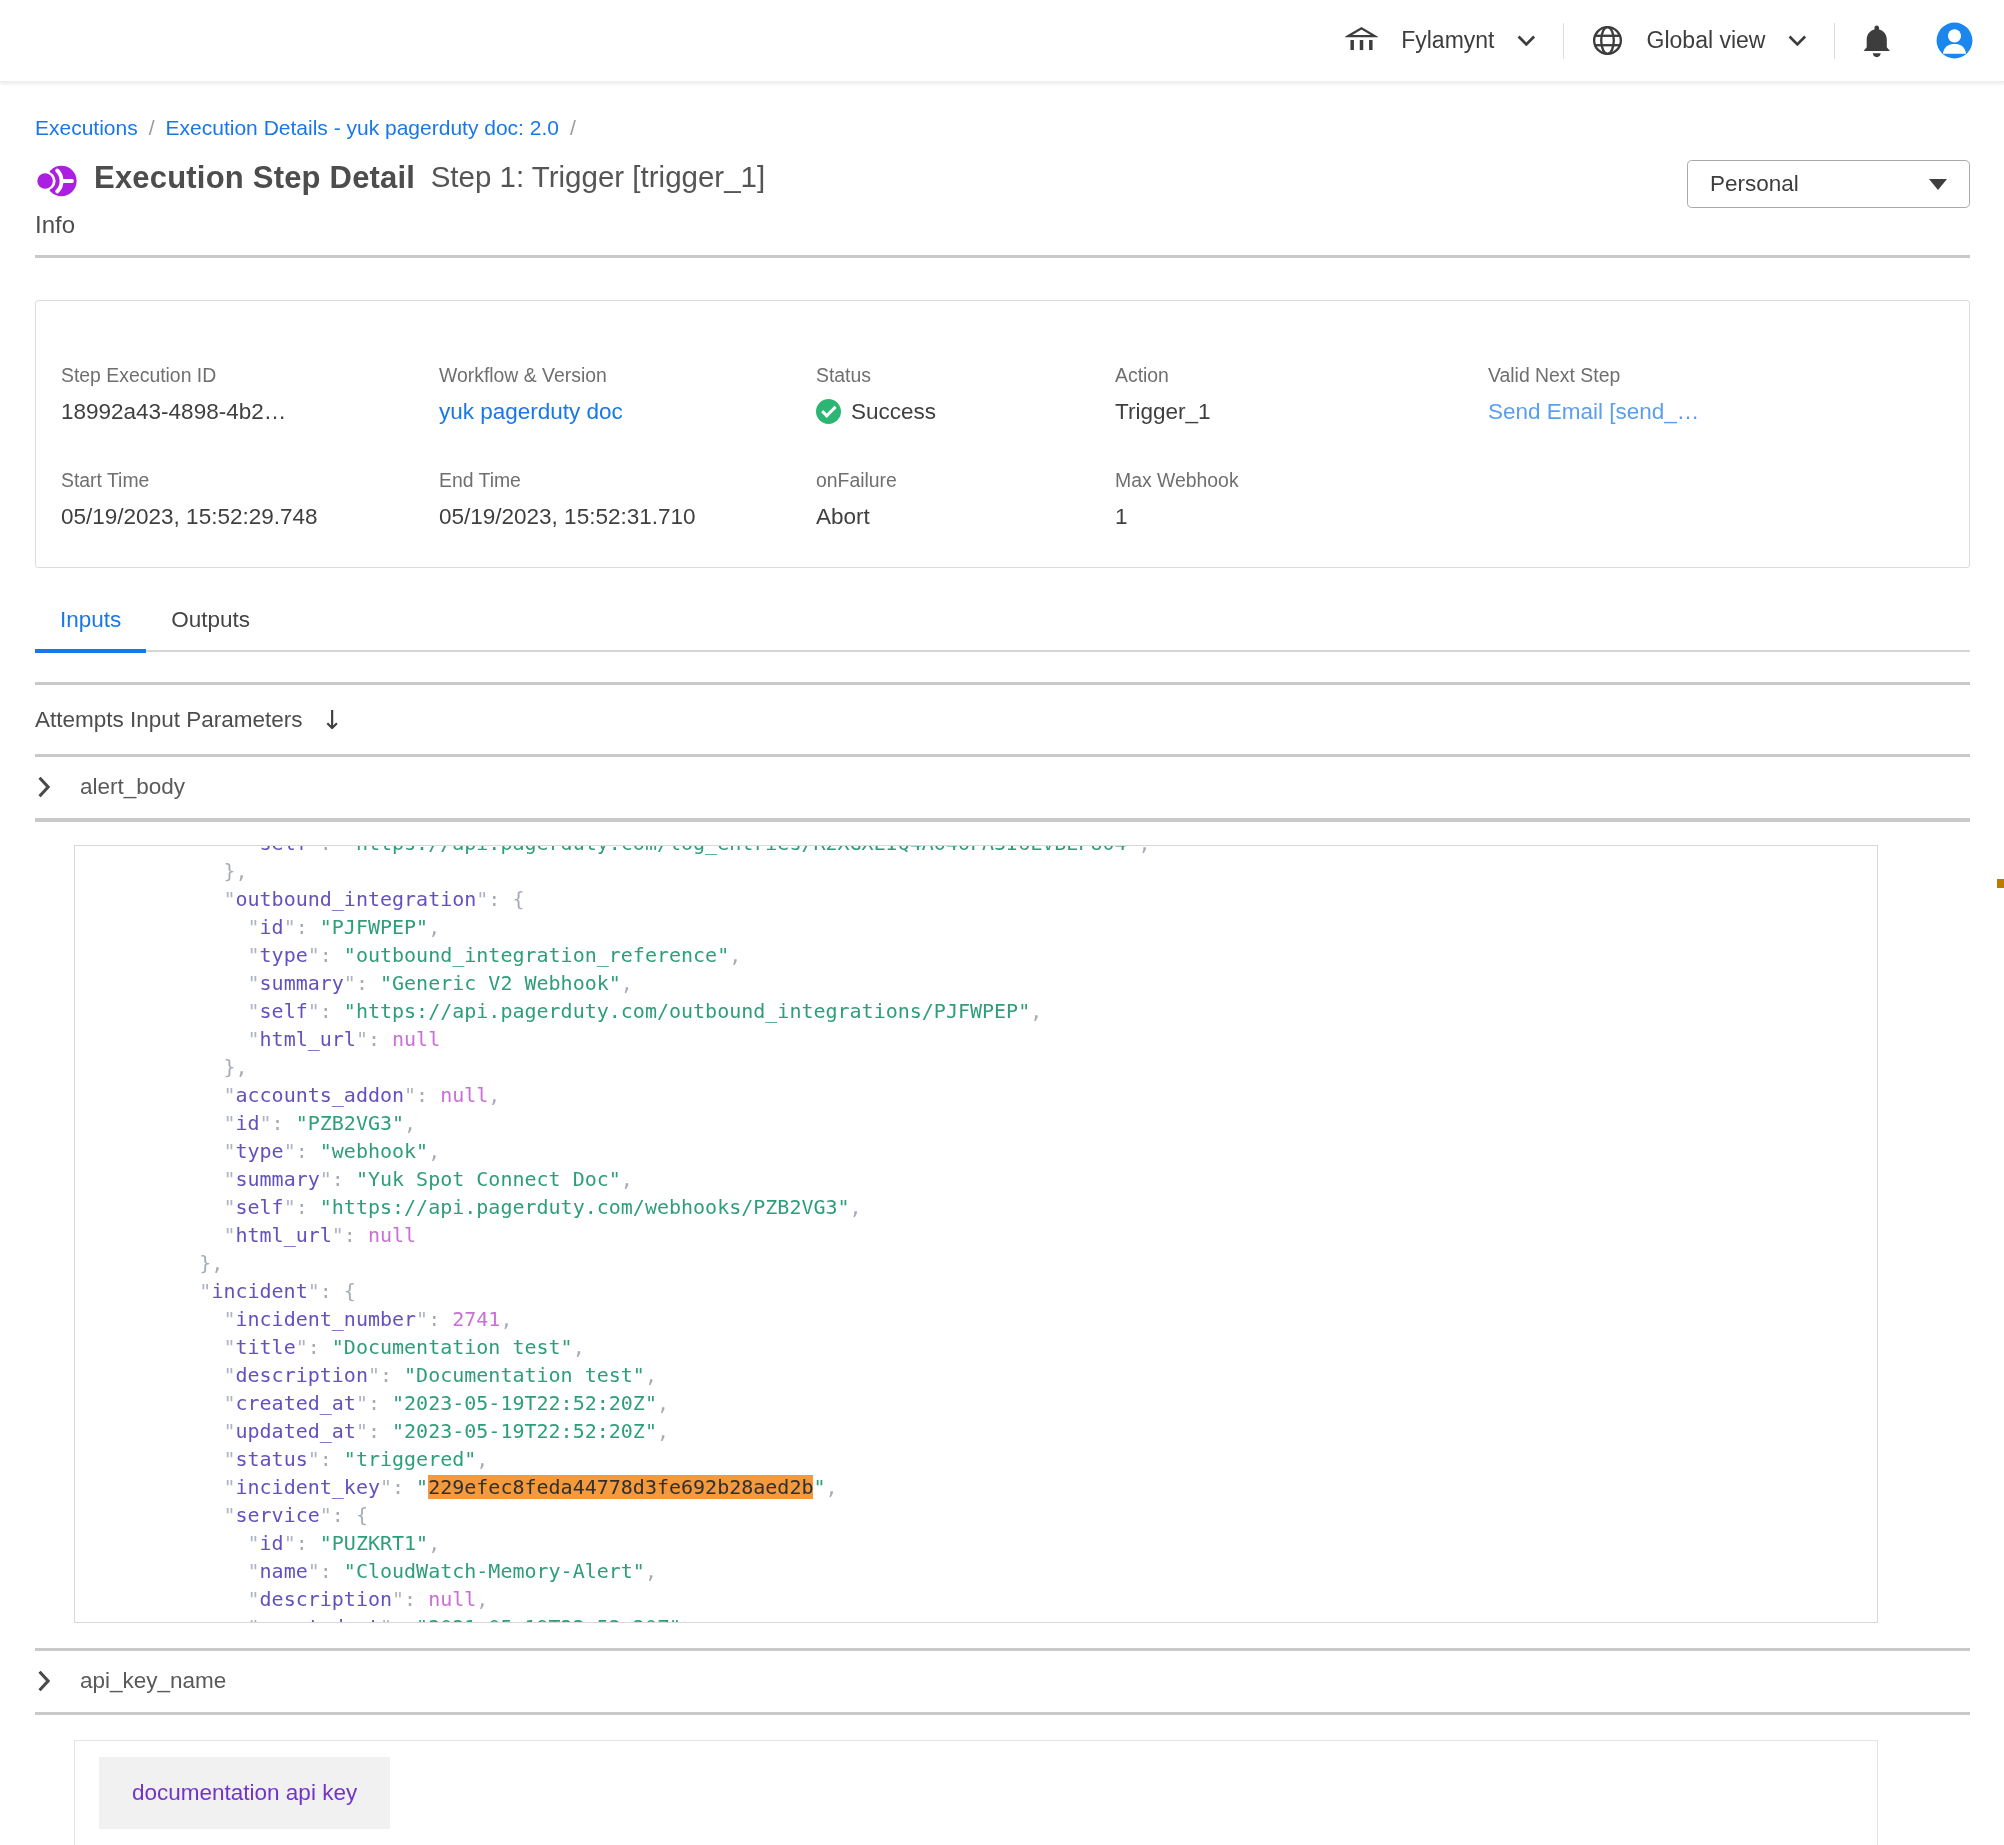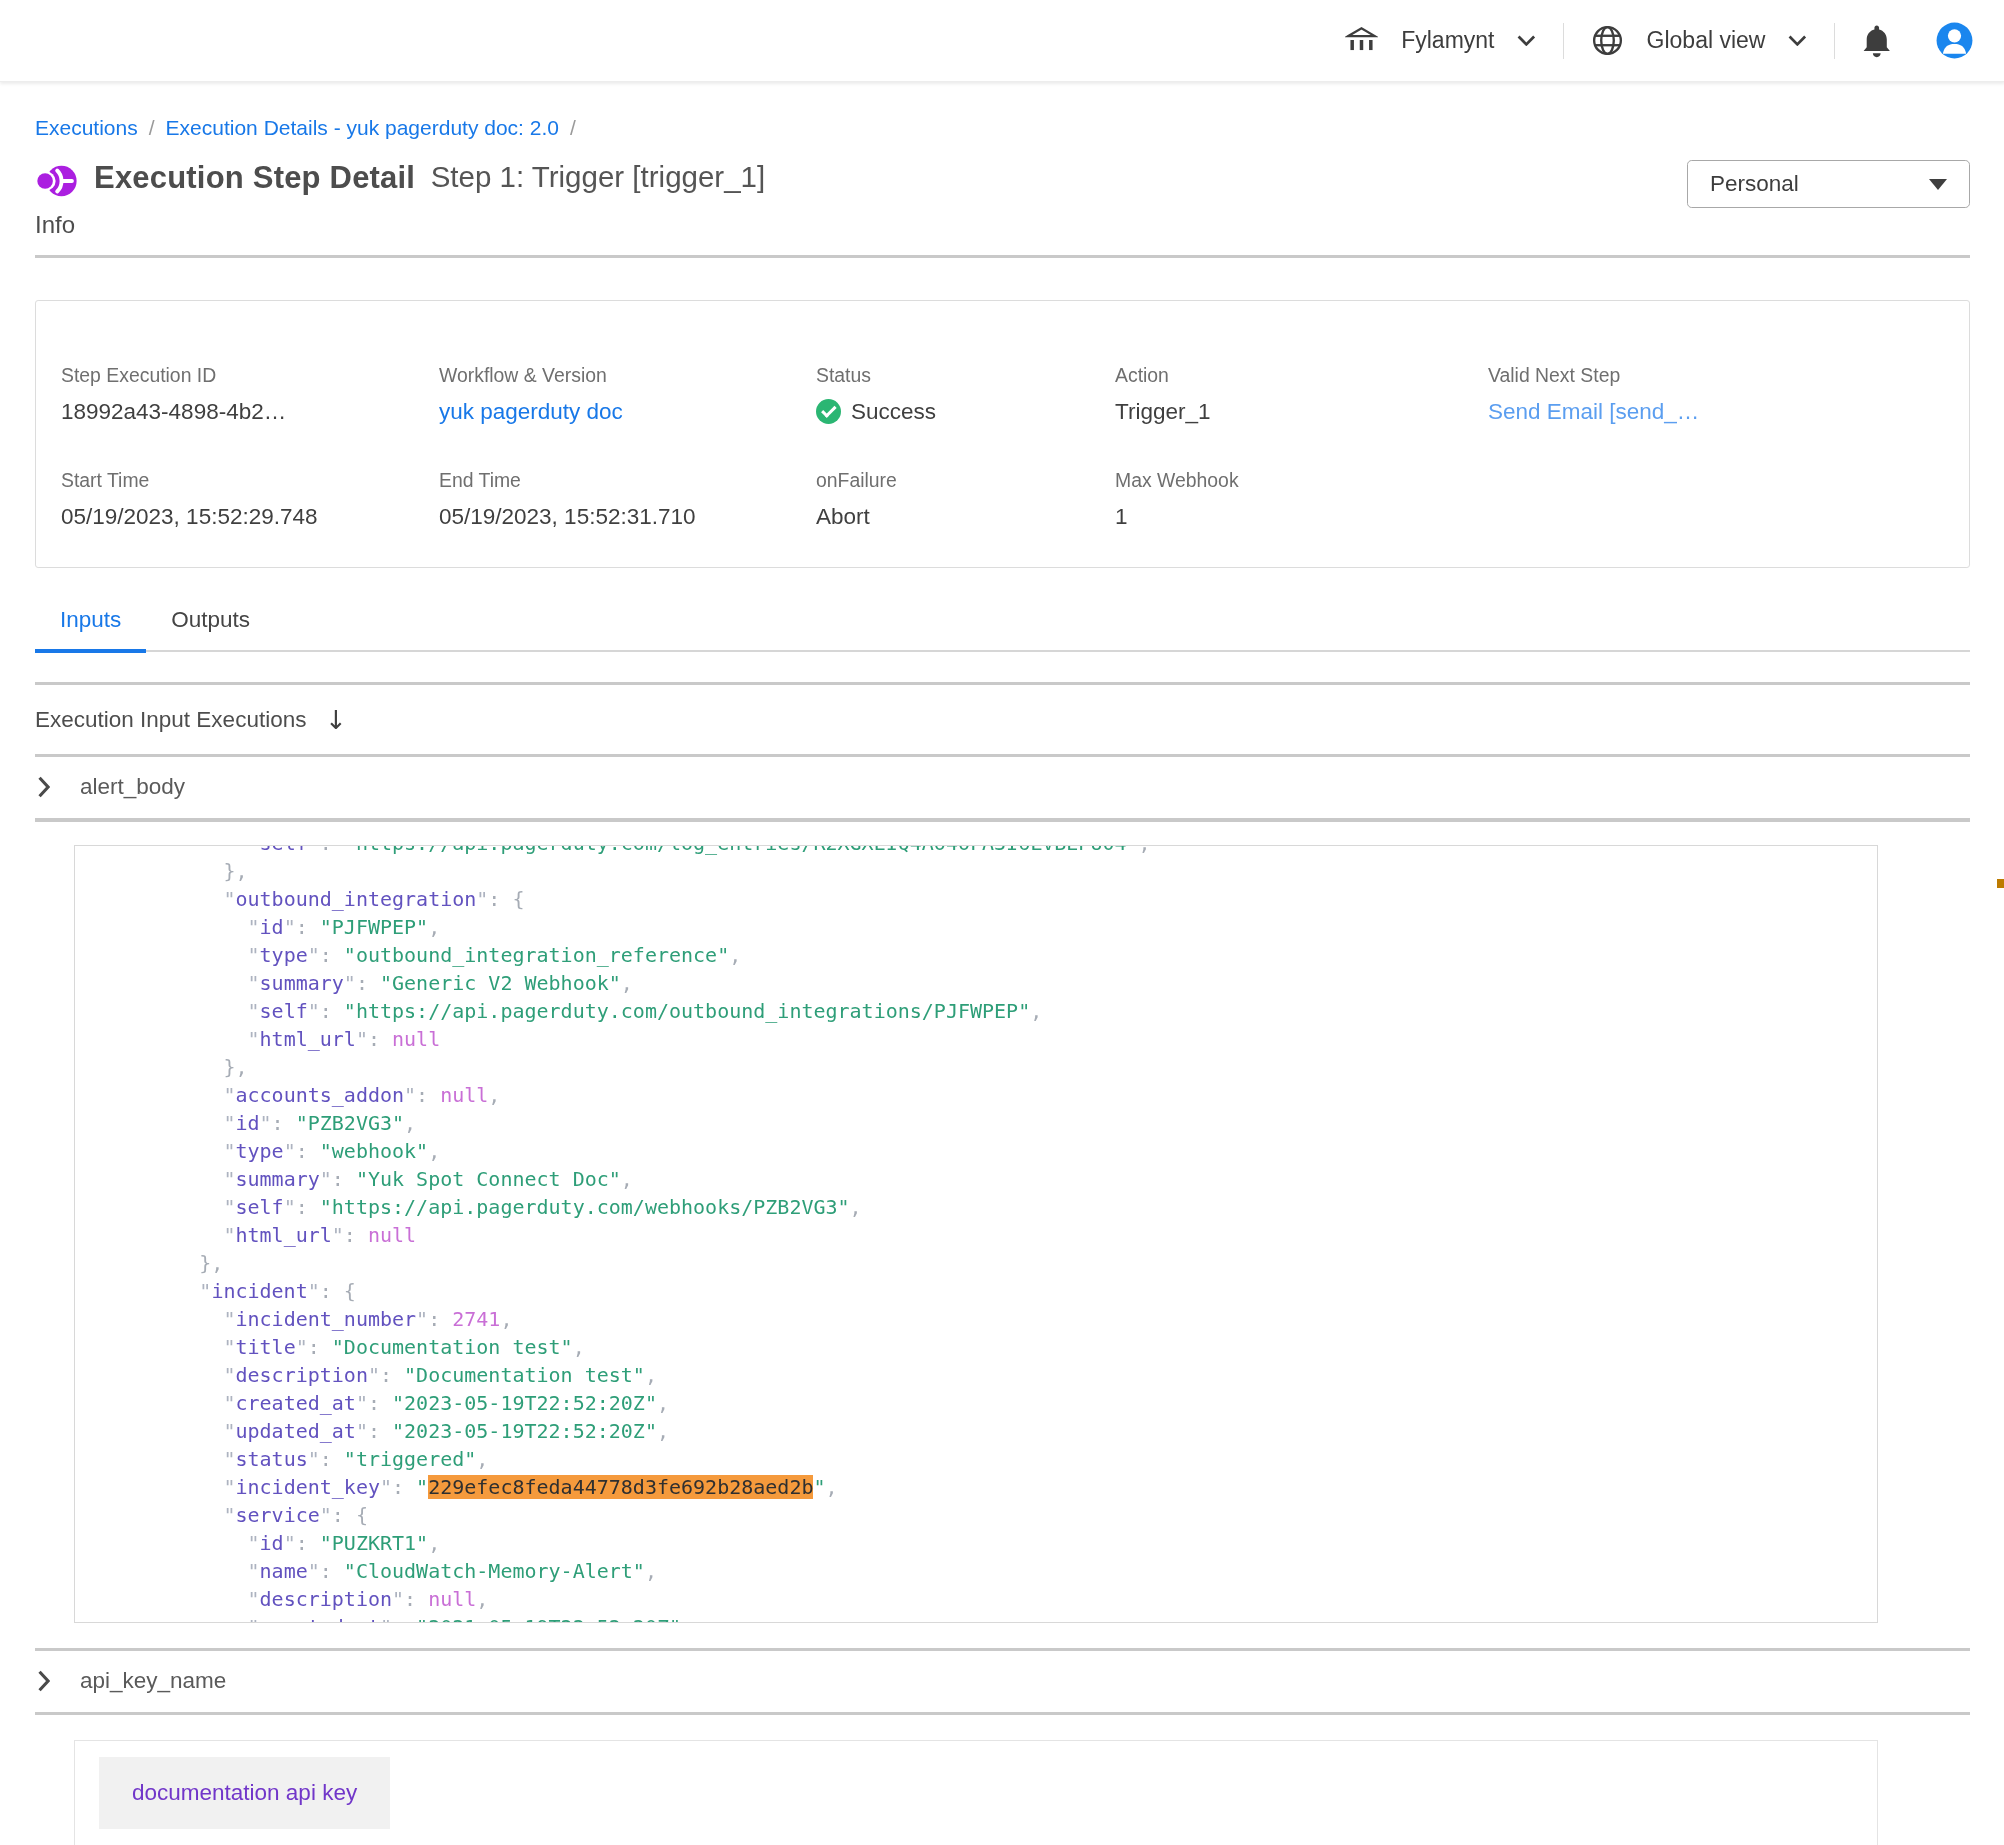--- a/index.html
+++ b/index.html
@@ -207,21 +207,21 @@
   </div>
 
   <div class="tabs" id="tabs">
       <div class="tab active">Inputs</div>
       <div class="tab">Outputs</div>
     </div>
 
   <div class="divider div-thick"></div>
 
   <div class="params-header">
-    <span>Execution Input Executions</span>
+    <span>Attempts Input Parameters</span>
     <span class="dl-arrow">↓</span>
   </div>
 
   <div class="divider"></div>
 
   <div class="section-row">
     <span class="chev">
       <svg width="12.4" height="22" viewBox="0 0 16 28" fill="none" stroke="#4a4a4a" stroke-width="4">
         <polyline points="2,2 13,14 2,26"></polyline>
       </svg>

